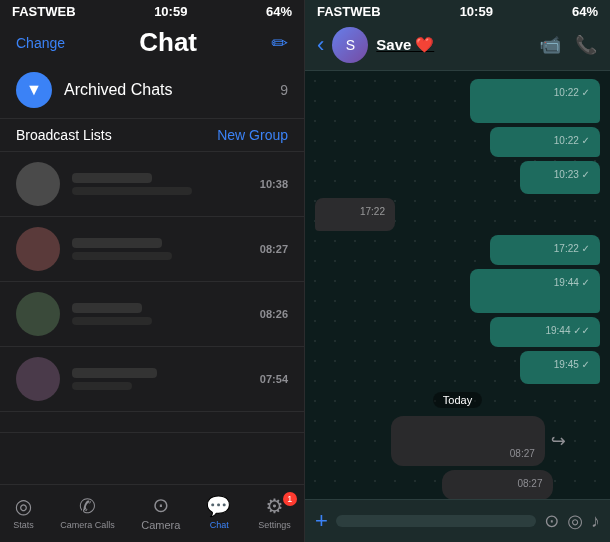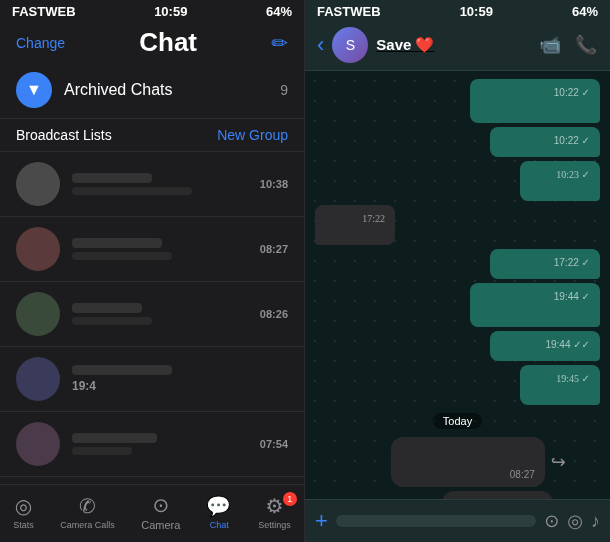--- a/index.html
+++ b/index.html
@@ -321,23 +321,22 @@
       height: 44px;
       width: 130px;
     }
 
     .medium-bubble {
       height: 30px;
       width: 110px;
     }
 
     .small-bubble {
-      height: 40px;
+      height: 33px;
       width: 80px;
-      font-family: Liberation Serif, serif;
     }
 
     .bottom-nav-left {
       height: 58px;
       background: #1c1c1e;
       border-top: 1px solid #2c2c2e;
       display: flex;
       align-items: center;
       justify-content: space-around;
       padding-bottom: 4px;
@@ -400,28 +399,20 @@
     </div>
     <div class="chat-item">
       <div class="chat-avatar" style="background:#3a4a3a;"></div>
       <div class="chat-content">
         <div style="width:70px;height:10px;background:#333;border-radius:4px;"></div>
         <div style="margin-top:4px;width:80px;height:8px;background:#2a2a2a;border-radius:4px;"></div>
       </div>
       <span class="chat-time">08:26</span>
     </div>
     <div class="chat-item">
-      <div class="chat-avatar" style="background:#3a3a5a;"></div>
-      <div class="chat-content">
-        <div style="width:100px;height:10px;background:#333;border-radius:4px;"></div>
-        <div style="margin-top:4px;color:#8e8e93;font-size:12px;">19:4</div>
-      </div>
-      <span class="chat-time"></span>
-    </div>
-    <div class="chat-item">
       <div class="chat-avatar" style="background:#4a3a4a;"></div>
       <div class="chat-content">
         <div style="width:85px;height:10px;background:#333;border-radius:4px;"></div>
         <div style="margin-top:4px;width:60px;height:8px;background:#2a2a2a;border-radius:4px;"></div>
       </div>
       <span class="chat-time">07:54</span>
     </div>
     <div class="chat-item">
       
       

